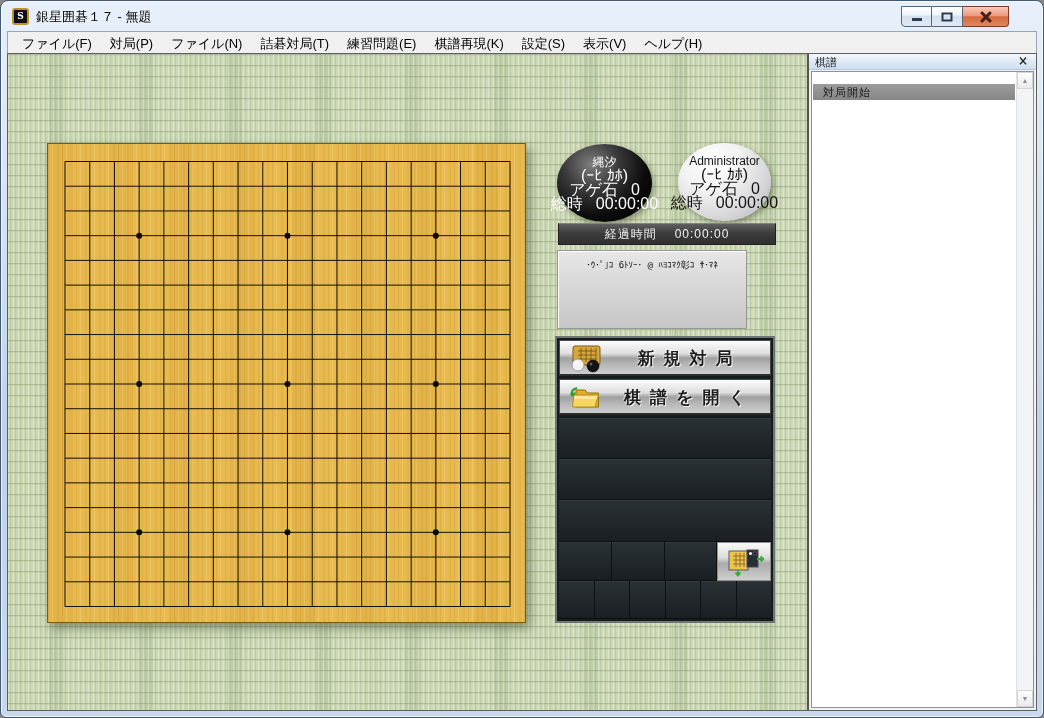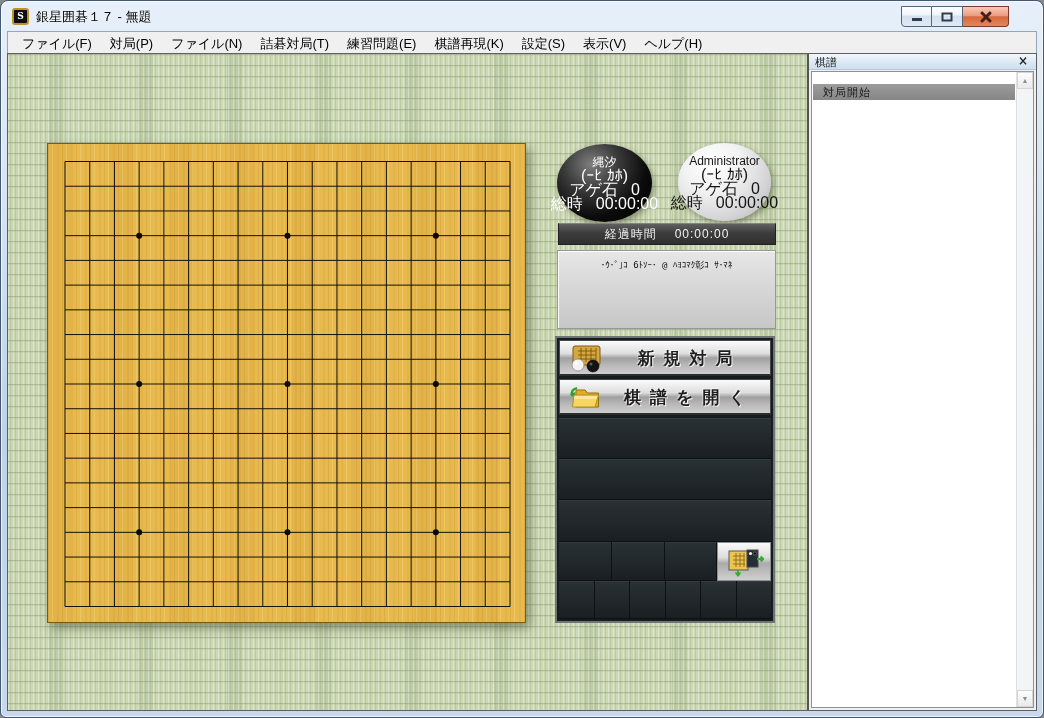--- a/index.html
+++ b/index.html
@@ -68,21 +68,21 @@
   .p-line{display:flex;gap:13px;}
   .p-line.time{gap:13px;}
 
   
   .elapsed-bar{position:absolute;left:550px;top:169px;width:218px;height:22px;
     background:linear-gradient(180deg,#606060 0%,#3c3c3c 45%,#303030 100%);
     border:1px solid #202020;border-top:1px solid #828282;color:#f2f2f2;font-size:12px;
     display:flex;align-items:center;justify-content:center;gap:18px;letter-spacing:1px;}
 
   
-  .message-box{position:absolute;left:549px;top:196px;width:219px;height:79px;
+  .message-box{position:absolute;left:549px;top:196px;width:190px;height:79px;
     background:linear-gradient(180deg,#e7e7e7 0%,#d6d6d6 50%,#c7c7c7 100%);
     border:1px solid #979797;box-shadow:inset 1px 1px 0 #fdfdfd;}
   .msg-text{margin-top:8px;text-align:center;font:9px "DejaVu Sans Mono",monospace;color:#111;letter-spacing:0;}
 
   
   .control-panel{position:absolute;left:547px;top:282px;width:220px;height:287px;
     background:#171d1f;border:2px solid #6f7577;}
   .metal-btn{position:absolute;left:2px;right:2px;height:36px;cursor:pointer;
     background:linear-gradient(180deg,#fbfbfb 0%,#dedede 38%,#a0a0a0 52%,#b9b9b9 74%,#cecece 100%);
     border:1px solid #474747;border-bottom:2px solid #2c2c2c;}

